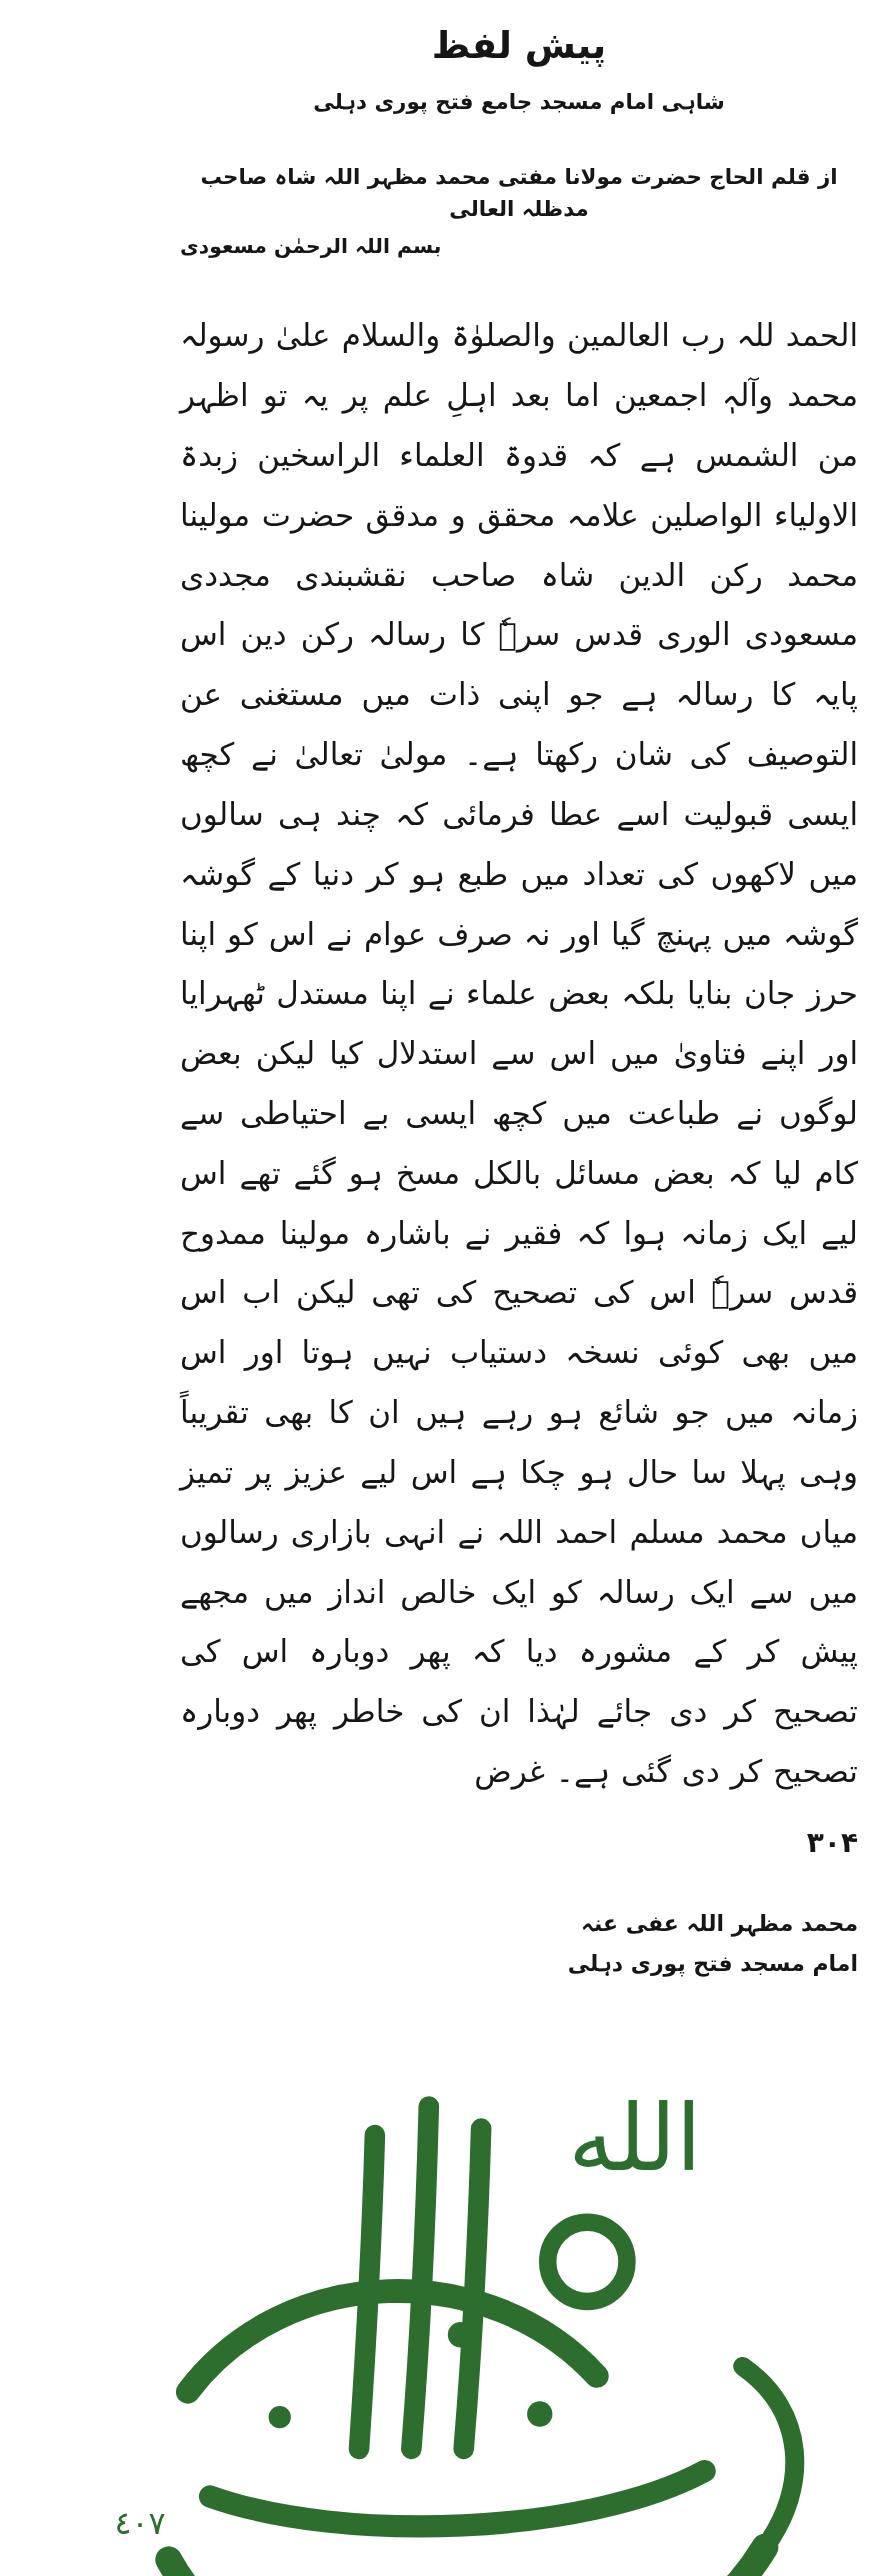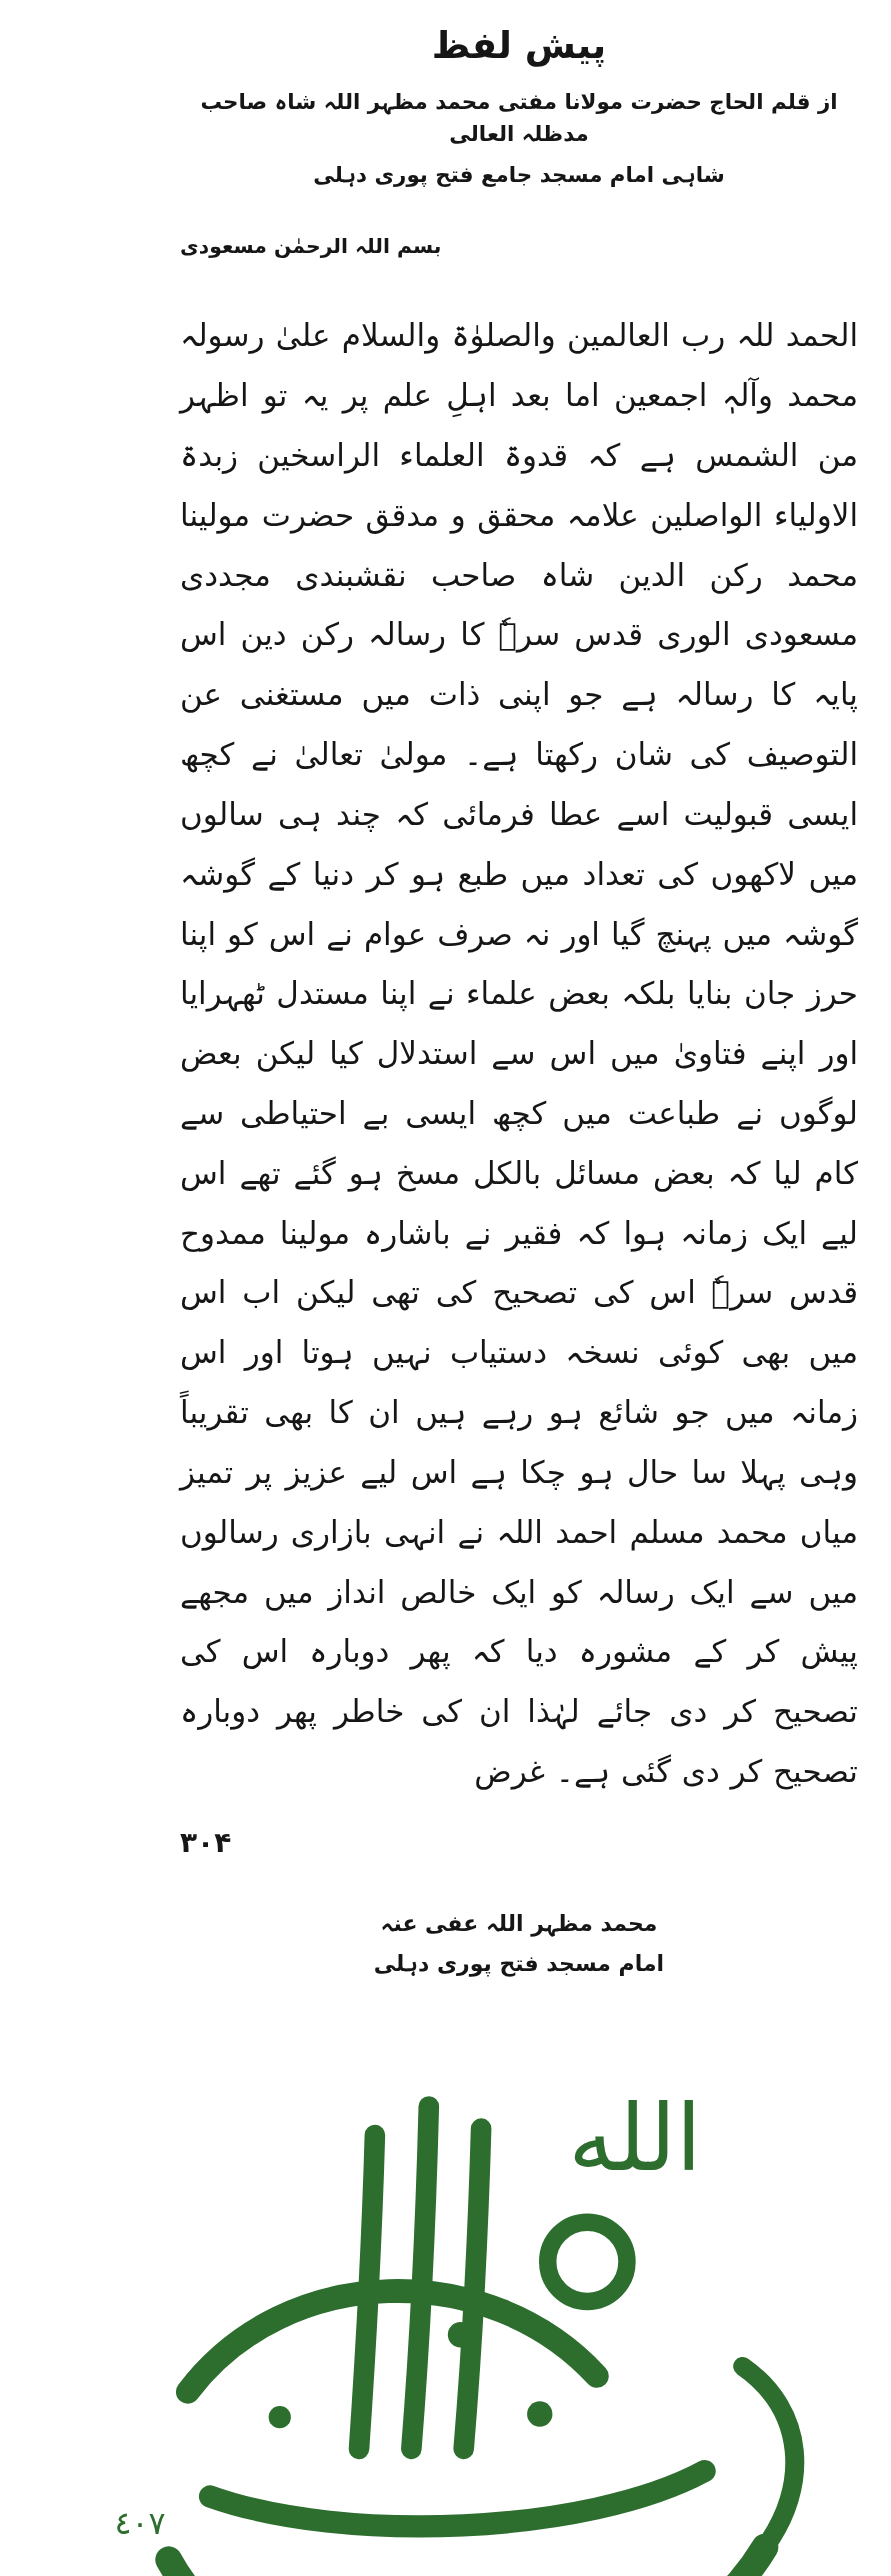--- a/index.html
+++ b/index.html
@@ -50,28 +50,28 @@
     text-align: justify;
     font-size: 31px;
     line-height: 1.93;
     margin: 0 0 24px 0;
     word-spacing: 0.9px;
   }
   .arabic-bold {
     font-weight: bold;
   }
   .page-num {
-    text-align: left;
+    text-align: right;
     font-size: 28px;
     font-weight: bold;
     margin: 13px 0 45px 0;
   }
   .sign {
     direction: rtl;
-    text-align: center;
+    text-align: right;
     font-size: 22px;
     font-weight: bold;
     line-height: 1.8;
   }
   .emblem-wrap {
     margin: 41px auto 0 auto;
     width: 795px;
     text-align: center;
   }
   .footer-rule {
@@ -85,22 +85,22 @@
     font-size: 26px;
   }
 </style>
 </head>
 <body>
 
 <div class="page">
 
   <h1 class="doc-title">پیش لفظ</h1>
 
+  <div class="byline second">شاہی امام مسجد جامع فتح پوری دہلی</div>
   <div class="byline">از قلم الحاج حضرت مولانا مفتی محمد مظہر اللہ شاہ صاحب مدظلہ العالی</div>
-  <div class="byline second">شاہی امام مسجد جامع فتح پوری دہلی</div>
 
   <div class="basmala">بسم اللہ الرحمٰن مسعودی</div>
 
   <p class="body-text">الحمد للہ رب العالمین والصلوٰۃ والسلام علیٰ رسولہ محمد وآلہٖ اجمعین اما بعد اہلِ علم پر یہ تو اظہر من الشمس ہے کہ قدوۃ العلماء الراسخین زبدۃ الاولیاء الواصلین علامہ محقق و مدقق حضرت مولینا محمد رکن الدین شاہ صاحب نقشبندی مجددی مسعودی الوری قدس سرہٗ کا رسالہ رکن دین اس پایہ کا رسالہ ہے جو اپنی ذات میں مستغنی عن التوصیف کی شان رکھتا ہے۔ مولیٰ تعالیٰ نے کچھ ایسی قبولیت اسے عطا فرمائی کہ چند ہی سالوں میں لاکھوں کی تعداد میں طبع ہو کر دنیا کے گوشہ گوشہ میں پہنچ گیا اور نہ صرف عوام نے اس کو اپنا حرز جان بنایا بلکہ بعض علماء نے اپنا مستدل ٹھہرایا اور اپنے فتاویٰ میں اس سے استدلال کیا لیکن بعض لوگوں نے طباعت میں کچھ ایسی بے احتیاطی سے کام لیا کہ بعض مسائل بالکل مسخ ہو گئے تھے اس لیے ایک زمانہ ہوا کہ فقیر نے باشارہ مولینا ممدوح قدس سرہٗ اس کی تصحیح کی تھی لیکن اب اس میں بھی کوئی نسخہ دستیاب نہیں ہوتا اور اس زمانہ میں جو شائع ہو رہے ہیں ان کا بھی تقریباً وہی پہلا سا حال ہو چکا ہے اس لیے عزیز پر تمیز میاں محمد مسلم احمد اللہ نے انہی بازاری رسالوں میں سے ایک رسالہ کو ایک خالص انداز میں مجھے پیش کر کے مشورہ دیا کہ پھر دوبارہ اس کی تصحیح کر دی جائے لہٰذا ان کی خاطر پھر دوبارہ تصحیح کر دی گئی ہے۔ غرض</p>
 
   <div class="page-num">۳۰۴</div>
 
 
   <div class="sign">محمد مظہر اللہ عفی عنہ</div>
   <div class="sign">امام مسجد فتح پوری دہلی</div>

